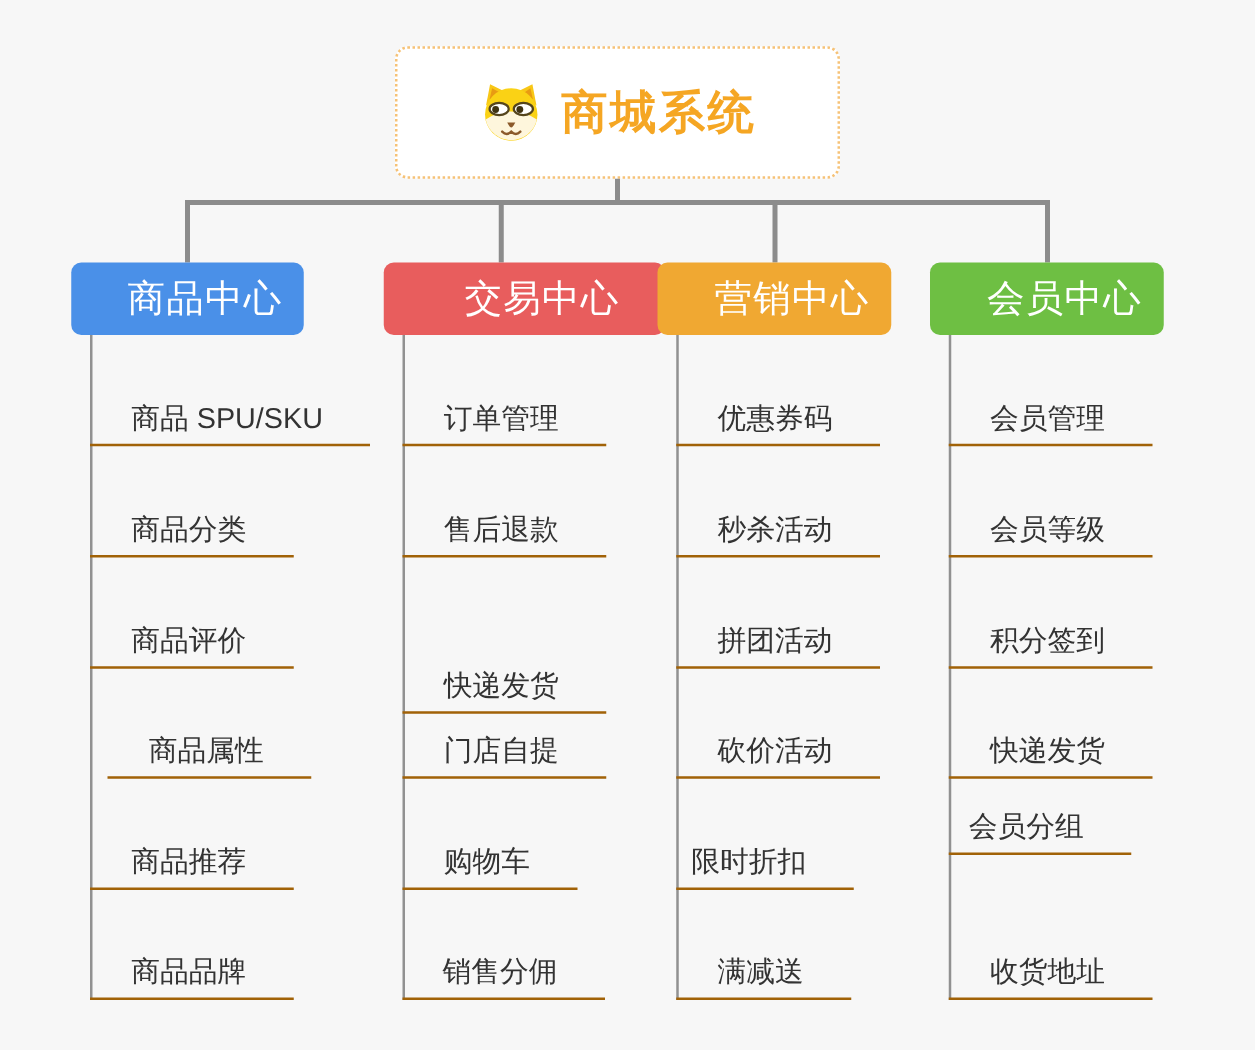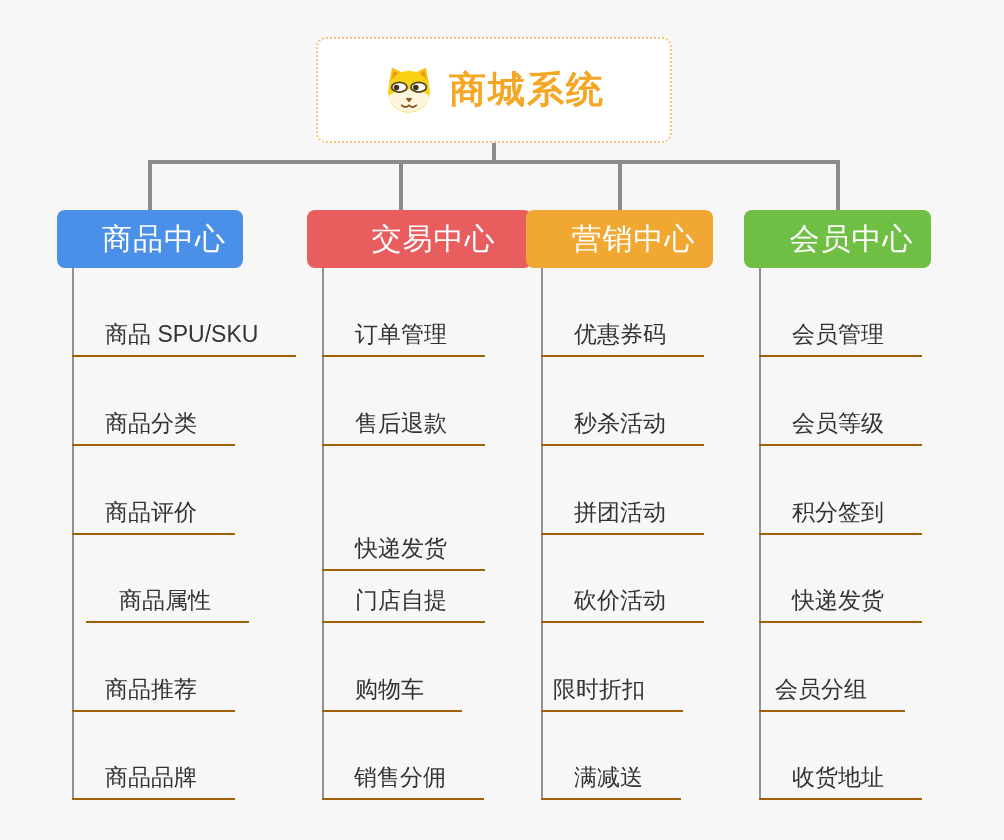--- a/index.html
+++ b/index.html
@@ -127,17 +127,17 @@
       <div class="leaf-item" style="left: 541px; top: 497px;">拼团活动</div>
       <div class="leaf-item" style="left: 541px; top: 585px;">砍价活动</div>
       <div class="leaf-item" style="left: 541px; top: 674px; padding-left: 12px;">限时折扣</div>
       <div class="leaf-item" style="left: 541px; top: 762px;">满减送</div>
       <div class="branch-box" style="left: 744px; width: 187px; background: rgb(110, 191, 67);">会员中心</div>
       <div class="col-line" style="left: 759px; top: 268px; height: 532px;"></div>
       <div class="leaf-item" style="left: 759px; top: 319px;">会员管理</div>
       <div class="leaf-item" style="left: 759px; top: 408px;">会员等级</div>
       <div class="leaf-item" style="left: 759px; top: 497px;">积分签到</div>
       <div class="leaf-item" style="left: 759px; top: 585px;">快递发货</div>
-      <div class="leaf-item" style="left: 759px; top: 674px; padding-left: 16px;">会员分组</div>
+      <div class="leaf-item" style="left: 759px; top: 646px; padding-left: 16px;">会员分组</div>
       <div class="leaf-item" style="left: 759px; top: 762px;">收货地址</div>
     </div>
 
 </div>
 
 </body></html>

